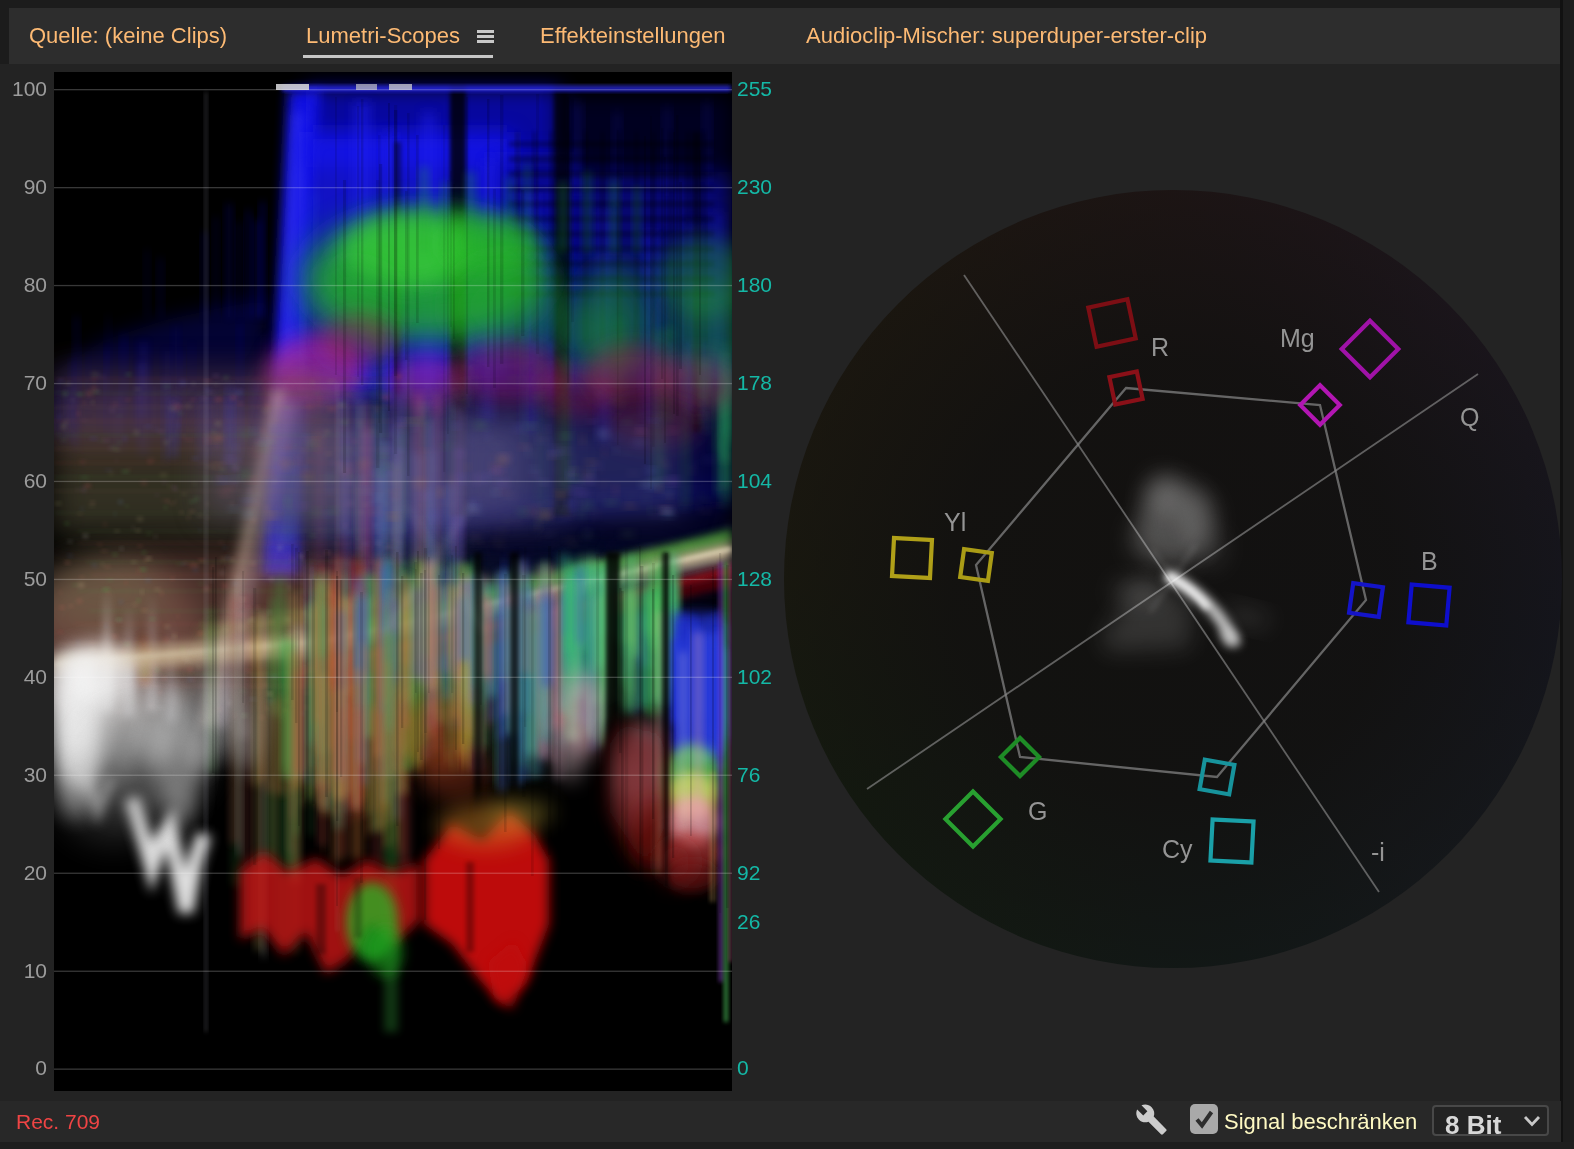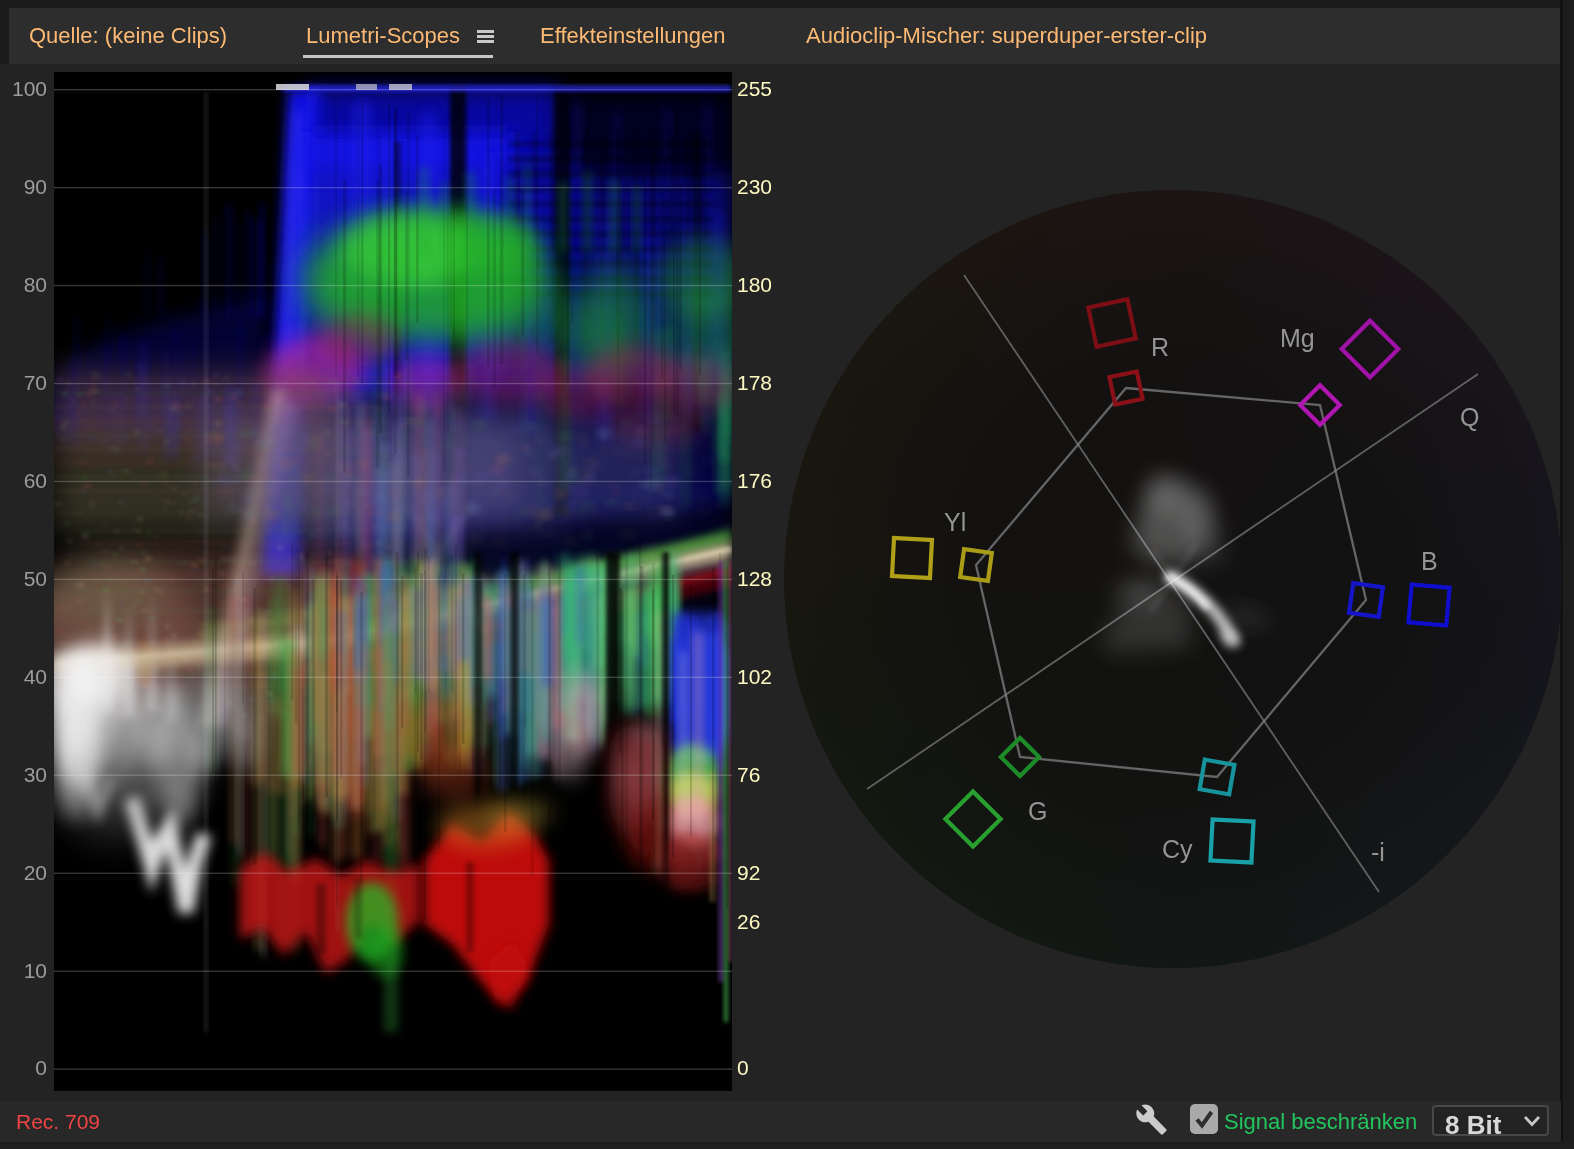--- a/index.html
+++ b/index.html
@@ -1,16 +1,16 @@
 <!DOCTYPE html>
 <html><head><meta charset="utf-8"><style>
 *{margin:0;padding:0;box-sizing:border-box}
 body{width:1574px;height:1149px;background:#232323;font-family:"Liberation Sans",sans-serif;overflow:hidden;position:relative}
 .axl{position:absolute;right:1527px;width:60px;text-align:right;font-size:21px;color:#9c9c9c}
-.axr{position:absolute;left:737px;font-size:21px;color:#fef9c3}
+.axr{position:absolute;left:737px;font-size:21px;color:#14b8a6}
 .tab{position:absolute;top:0;height:64px;line-height:72px;font-size:22px;color:#fdba74;white-space:nowrap}
 </style></head><body>
 <div style="position:absolute;left:0;top:0;width:1574px;height:8px;background:#1c1c1c"></div>
 <div style="position:absolute;left:0;top:8px;width:1561px;height:56px;background:#2d2d2d"></div>
 <div style="position:absolute;left:0;top:0;width:9px;height:64px;background:#1c1c1c"></div>
 <div style="position:absolute;left:1561px;top:0;width:13px;height:1149px;background:#1d1d1d"></div>
 <div style="position:absolute;left:1560px;top:0;width:3px;height:1149px;background:#111"></div>
 <div class="tab" style="left:29px">Quelle: (keine Clips)</div>
 <div class="tab" style="left:306px;color:#fdba74">Lumetri-Scopes</div>
 <div style="position:absolute;left:477px;top:30px;width:17px;height:2.5px;background:#c8c8c8"></div>
@@ -1783,34 +1783,34 @@
 <div class="axl" style="top:567px">50</div>
 <div class="axl" style="top:665px">40</div>
 <div class="axl" style="top:763px">30</div>
 <div class="axl" style="top:861px">20</div>
 <div class="axl" style="top:959px">10</div>
 <div class="axl" style="top:1056px">0</div>
 <div class="axr" style="top:77px">255</div>
 <div class="axr" style="top:175px">230</div>
 <div class="axr" style="top:273px">180</div>
 <div class="axr" style="top:371px">178</div>
-<div class="axr" style="top:469px">176</div>
+<div class="axr" style="top:469px">104</div>
 <div class="axr" style="top:567px">128</div>
 <div class="axr" style="top:665px">102</div>
 <div class="axr" style="top:763px">76</div>
 <div class="axr" style="top:861px">92</div>
 <div class="axr" style="top:910px">26</div>
 <div class="axr" style="top:1056px">0</div>
 <div style="position:absolute;left:0;top:1101px;width:1561px;height:41px;background:#282828"></div>
 <div style="position:absolute;left:0;top:1142px;width:1574px;height:7px;background:#1e1e1e"></div>
 <div style="position:absolute;left:16px;top:1110px;font-size:21px;color:#ef4444">Rec. 709</div>
 <svg width="33" height="33" viewBox="0 0 24 24" style="position:absolute;left:1135px;top:1103px">
 <path fill="#cccccc" d="M22.7 19l-9.1-9.1c.9-2.3.4-5-1.5-6.9-2-2-5-2.4-7.4-1.3L9 6 6 9 1.6 4.7C.4 7.1.9 10.1 2.9 12.1c1.9 1.9 4.6 2.4 6.9 1.5l9.1 9.1c.4.4 1 .4 1.4 0l2.3-2.3c.5-.4.5-1.1.1-1.4z"></path>
 </svg>
 <div style="position:absolute;left:1190px;top:1104px;width:28px;height:30px;background:#a9a9a9;border-radius:5px"></div>
 <svg width="28" height="30" viewBox="0 0 28 30" style="position:absolute;left:1190px;top:1104px">
 <path d="M7 15.5 L12 21.5 L21.5 8" stroke="#2d2d2d" stroke-width="4" fill="none"></path>
 </svg>
-<div style="position:absolute;left:1224px;top:1109px;font-size:22px;color:#22c55e">Signal beschränken</div>
+<div style="position:absolute;left:1224px;top:1109px;font-size:22px;color:#fef9c3">Signal beschränken</div>
 <div style="position:absolute;left:1432px;top:1105px;width:117px;height:31px;background:#232323;border:2px solid #484848;border-radius:4px"></div>
 <div style="position:absolute;left:1445px;top:1110px;font-size:26px;font-weight:bold;color:#d8d8d8">8 Bit</div>
 <svg width="18" height="12" viewBox="0 0 18 12" style="position:absolute;left:1523px;top:1115px">
 <path d="M2 2 L9 9.5 L16 2" stroke="#c8c8c8" stroke-width="2.8" fill="none"></path>
 </svg>
 </body></html>

